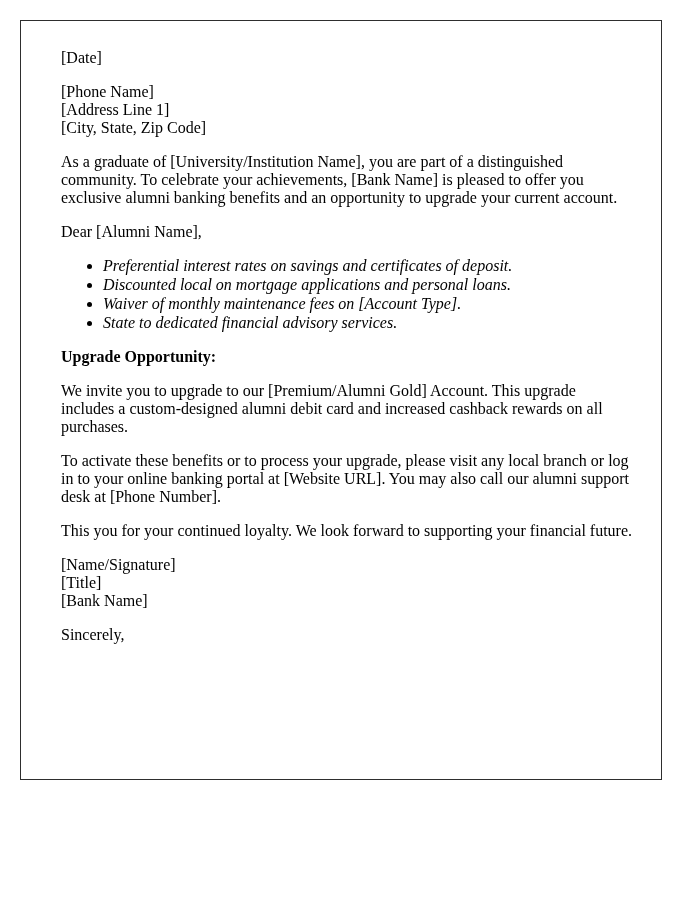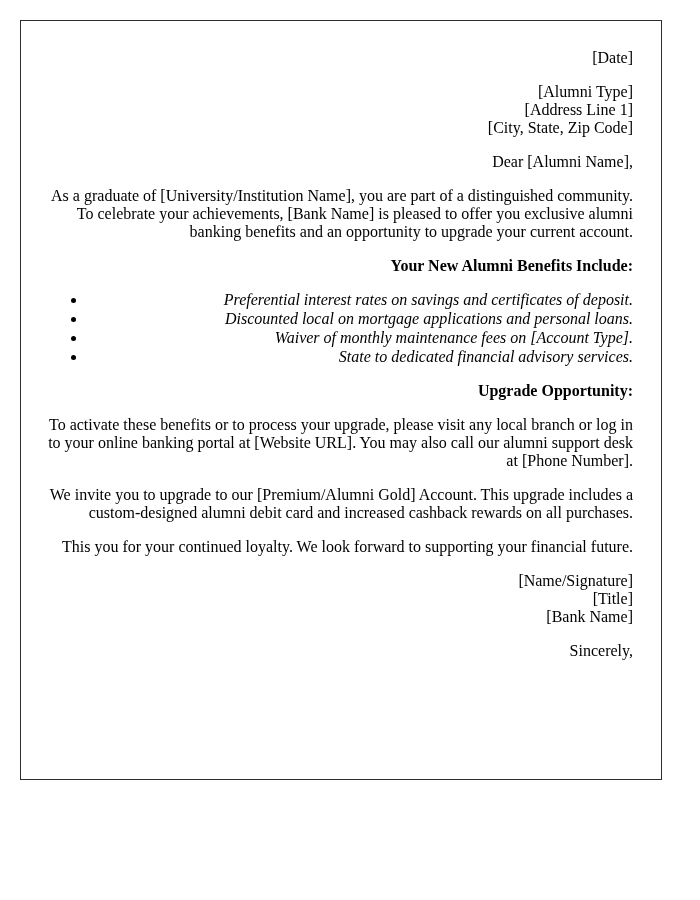--- a/index.html
+++ b/index.html
@@ -14,23 +14,22 @@
     font-family: "Liberation Serif", "DejaVu Serif", serif;
     font-size: 16px;
     color: #000000;
     overflow: hidden;
   }
   .letter {
     margin: 20px;
     width: 642px;
     height: 760px;
     border: 1px solid #2e2e2e;
-    padding: 12px 28px 28px 24px;
+    padding: 12px 28px 28px 40px;
     background: #ffffff;
-    text-align: right;
   }
   .letter p {
     margin: 16px 0;
     line-height: normal;
   }
   .letter ul {
     margin: 16px 0;
     padding-left: 42px;
     font-style: italic;
   }
@@ -41,40 +40,39 @@
     font-weight: bold;
   }
 </style>
 </head>
 <body>
 
 <div class="letter">
 
   <p>[Date]</p>
 
-  <p><span>[Alumni Type]</span><br><span>[Address Line 1]</span><br><span>[City, State, Zip Code]</span></p>
+  <p><span>[Phone Name]</span><br><span>[Address Line 1]</span><br><span>[City, State, Zip Code]</span></p>
+
+  <p>As a graduate of [University/Institution Name], you are part of a distinguished community. To celebrate your achievements, [Bank Name] is pleased to offer you exclusive alumni banking benefits and an opportunity to upgrade your current account.</p>
 
   <p>Dear [Alumni Name],</p>
 
-  <p>As a graduate of [University/Institution Name], you are part of a distinguished community. To celebrate your achievements, [Bank Name] is pleased to offer you exclusive alumni banking benefits and an opportunity to upgrade your current account.</p>
-
-  <p class="heading">Your New Alumni Benefits Include:</p>
 
   <ul>
     <li>Preferential interest rates on savings and certificates of deposit.</li>
     <li>Discounted local on mortgage applications and personal loans.</li>
     <li>Waiver of monthly maintenance fees on [Account Type].</li>
     <li>State to dedicated financial advisory services.</li>
   </ul>
 
   <p class="heading">Upgrade Opportunity:</p>
 
+  <p>We invite you to upgrade to our [Premium/Alumni Gold] Account. This upgrade includes a custom-designed alumni debit card and increased cashback rewards on all purchases.</p>
+
   <p>To activate these benefits or to process your upgrade, please visit any local branch or log in to your online banking portal at [Website URL]. You may also call our alumni support desk at [Phone Number].</p>
-
-  <p>We invite you to upgrade to our [Premium/Alumni Gold] Account. This upgrade includes a custom-designed alumni debit card and increased cashback rewards on all purchases.</p>
 
   <p>This you for your continued loyalty. We look forward to supporting your financial future.</p>
 
   <p><span>[Name/Signature]</span><br><span>[Title]</span><br><span>[Bank Name]</span></p>
 
   <p>Sincerely,</p>
 
 </div>
 
 </body></html>

